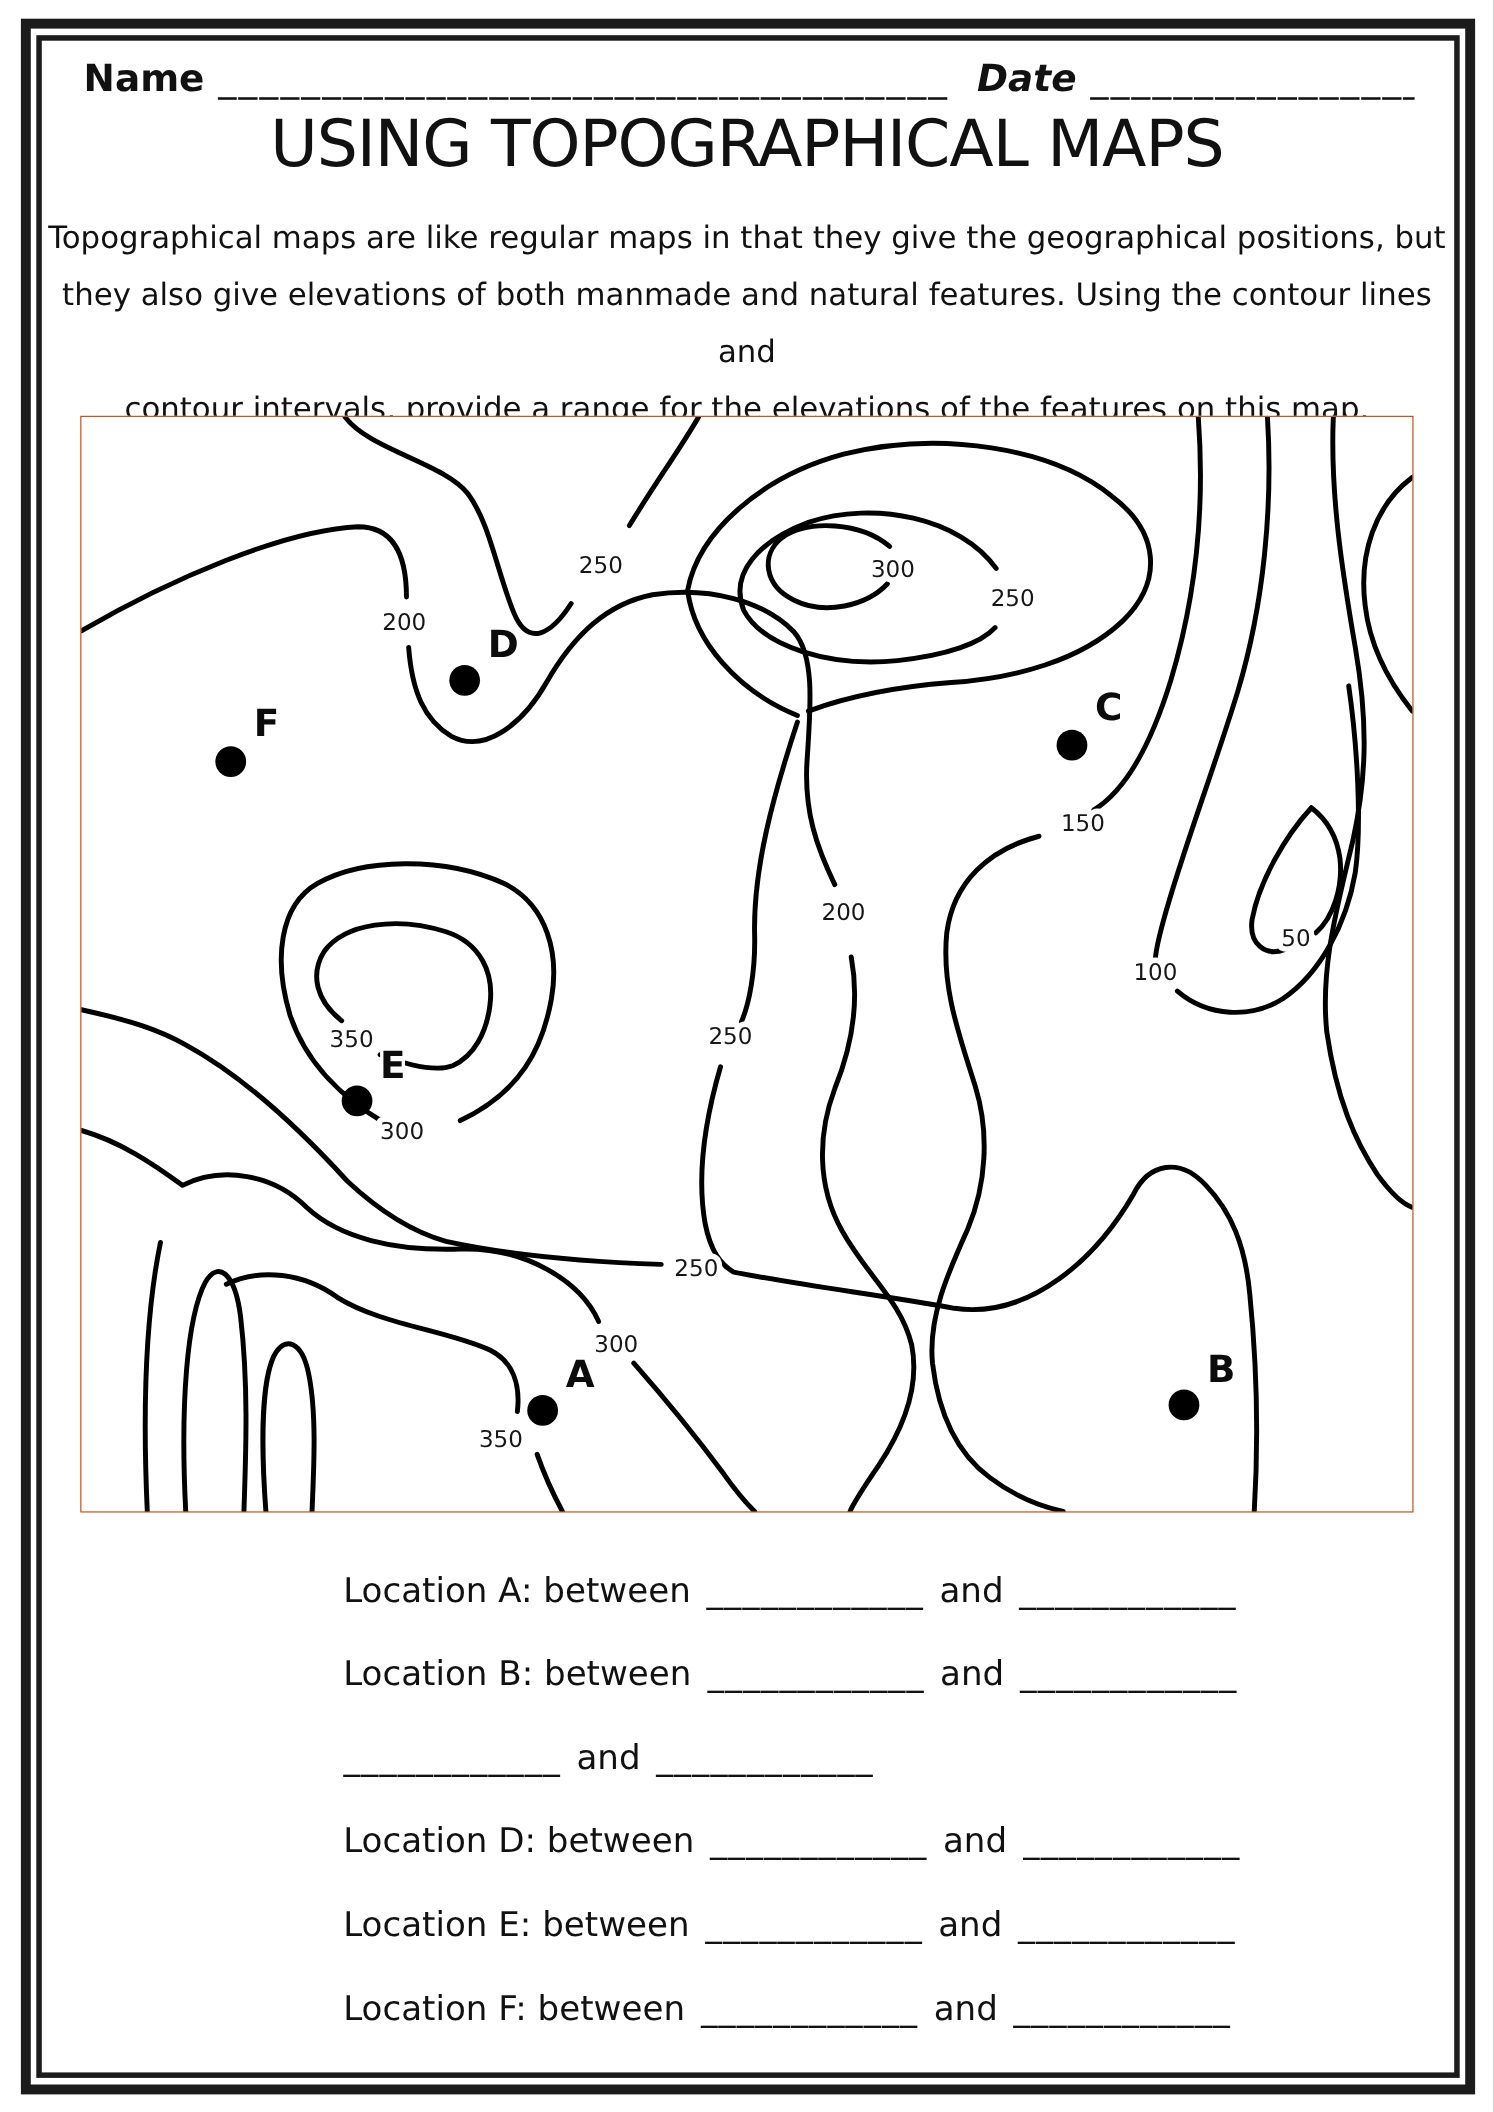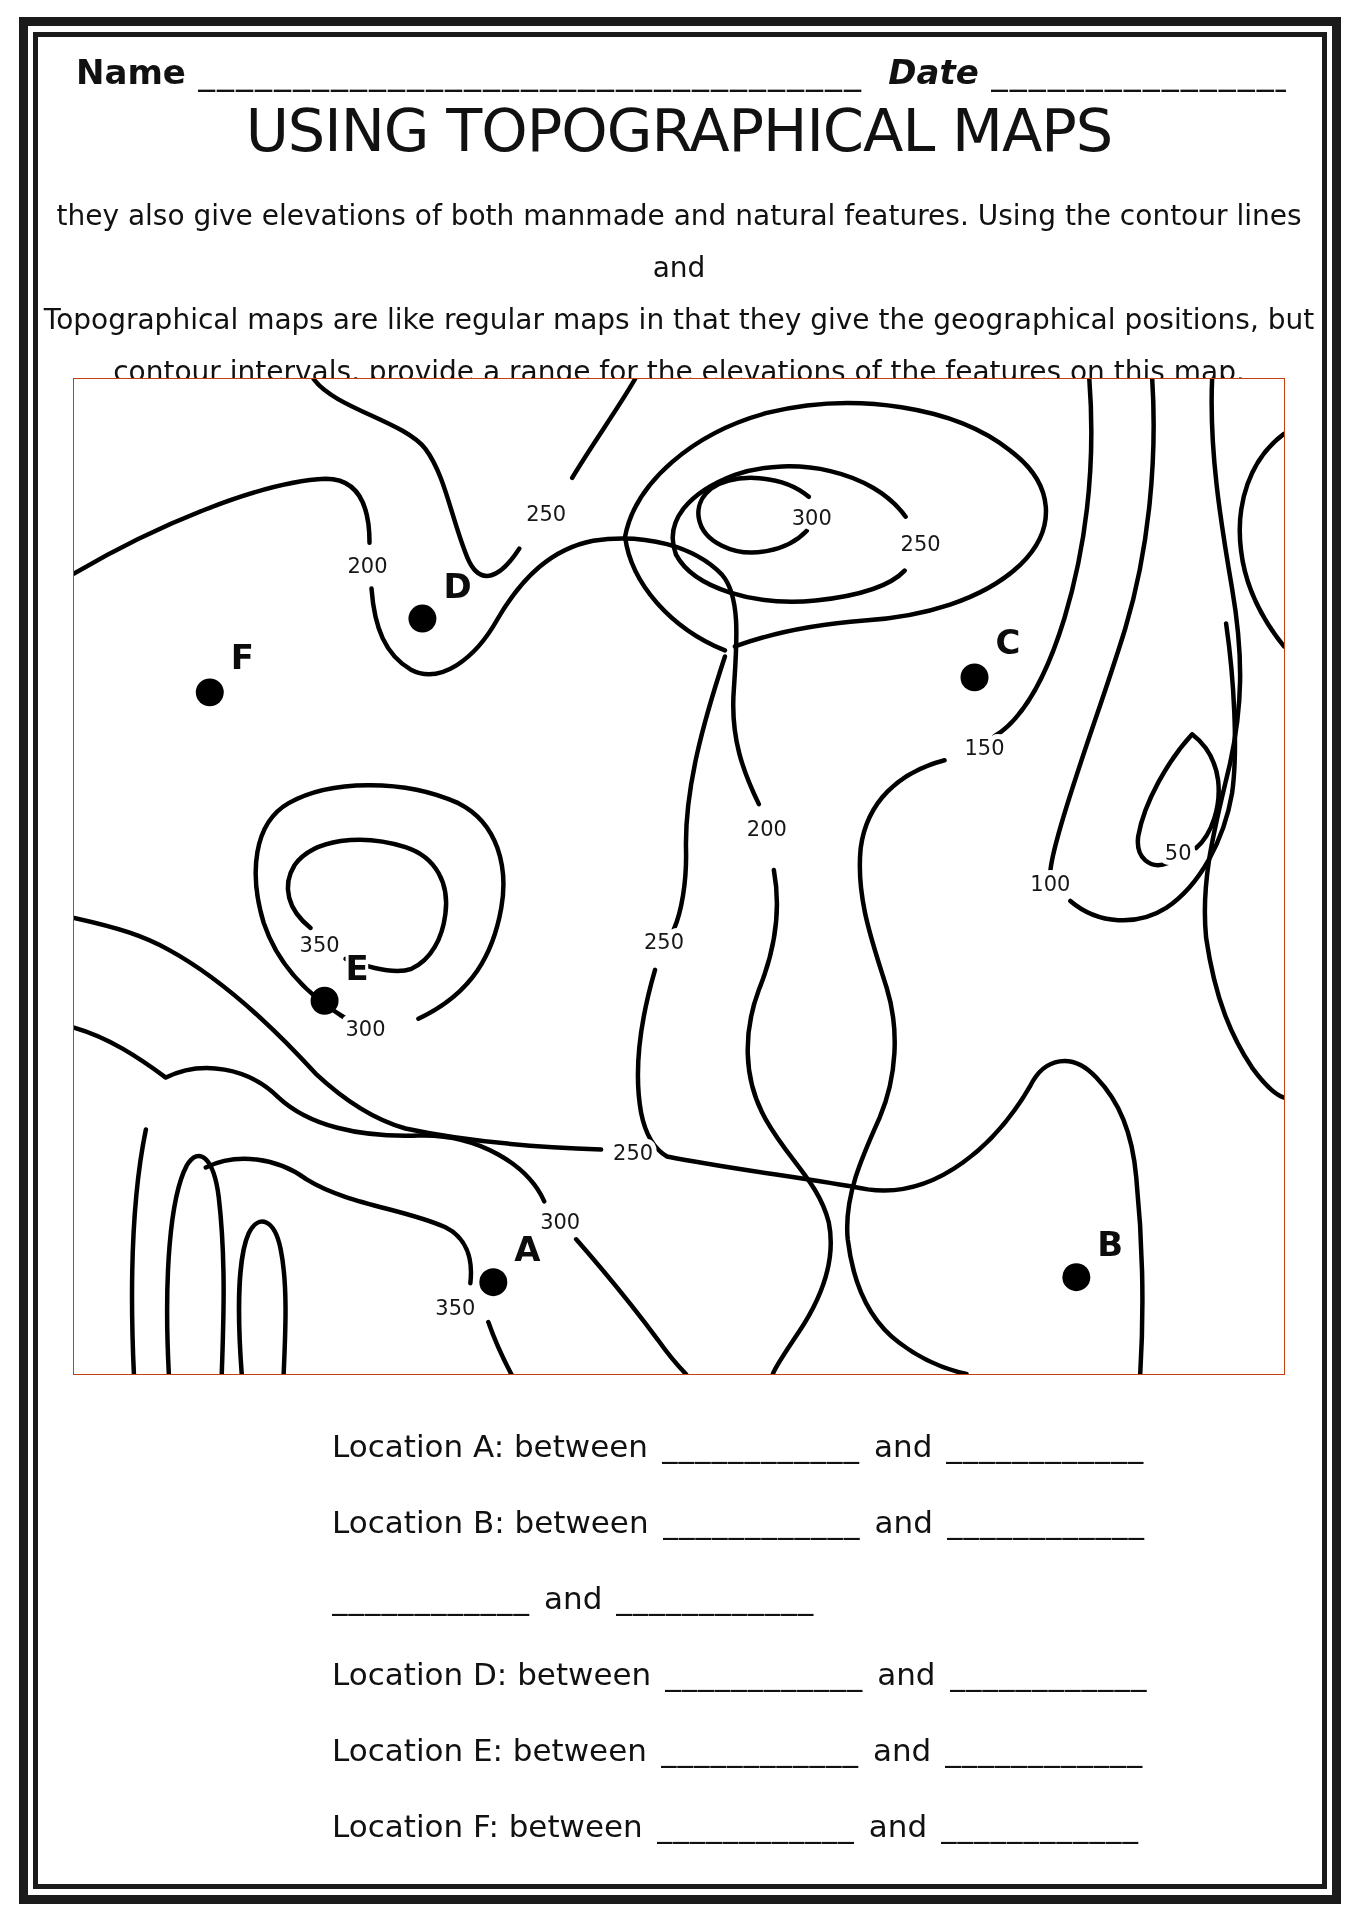--- a/index.html
+++ b/index.html
@@ -51,21 +51,21 @@
     text-anchor:middle;
   }
   .p-letter{
     font-family:"DejaVu Sans","Liberation Sans",sans-serif;
     font-size:34px;font-weight:bold;fill:#0c0c0c;
     paint-order:stroke;stroke:#ffffff;stroke-width:6px;
   }
   .p-dot{fill:#000;}
   .questions{
     position:absolute;left:312px;top:1428px;right:150px;
-    font-size:31px;font-weight:500;margin-left:20px;
+    font-size:31px;font-weight:500;
   }
   .q-row{height:76px;display:flex;align-items:baseline;white-space:nowrap;}
   .q-row .q-blank{letter-spacing:1px;font-weight:400;}
   .q-and{margin:0 14px;text-align:right;}
   .q-label{margin-right:14px;}
 </style>
 </head>
 <body>
 
 <div class="sheet">
@@ -75,22 +75,22 @@
   <div class="namedate">
     <span>Name</span>
     <span class="blank name-blank">____________________________________</span>
     <span class="date-label">Date</span>
     <span class="blank date-blank">________________</span>
   </div>
 
   <div class="title">USING TOPOGRAPHICAL MAPS</div>
 
   <div class="instructions">
+    <div>Topographical maps are like regular maps in that they give the geographical positions, but</div>
     <div>they also give elevations of both manmade and natural features. Using the contour lines and</div>
-    <div>Topographical maps are like regular maps in that they give the geographical positions, but</div>
     <div>contour intervals, provide a range for the elevations of the features on this map.</div>
   </div>
 
   <div class="mapbox">
     <svg viewBox="0 0 1212 997" preserveAspectRatio="none">
 
       <path class="contour" d="M0,195 C80,148 185,103 252,100 C288,100 296,132 296,164 M298,210 C301,250 312,276 337,291 C367,307 402,280 424,241 C449,198 479,170 520,162 C572,154 622,168 649,196 C668,218 664,264 661,310 C657,360 671,395 686,426 M701,492 C709,535 701,575 686,612 C671,652 669,700 693,742 C716,783 746,805 756,845 C764,885 746,925 726,955 C712,976 703,989 700,997"></path>
       <path class="contour" d="M240,0 C262,30 330,42 352,70 C372,97 378,140 394,179 C407,210 428,198 446,170 M499,99 C520,64 546,28 562,0"></path>
       <path class="contour" d="M662,268 C700,254 740,246 792,242 C850,238 910,222 948,186 C985,150 982,105 938,72 C884,28 782,12 694,34 C620,54 562,104 552,158 C558,205 598,250 652,272"></path>
       <path class="contour" d="M652,278 C630,345 612,410 613,470 C614,505 608,535 601,551 M582,592 C568,640 560,690 568,735 C573,760 582,772 594,779 C660,792 730,800 795,812 C865,822 925,765 958,708 C972,680 1000,674 1024,700 C1047,724 1060,755 1064,800 C1070,860 1072,930 1068,997"></path>

